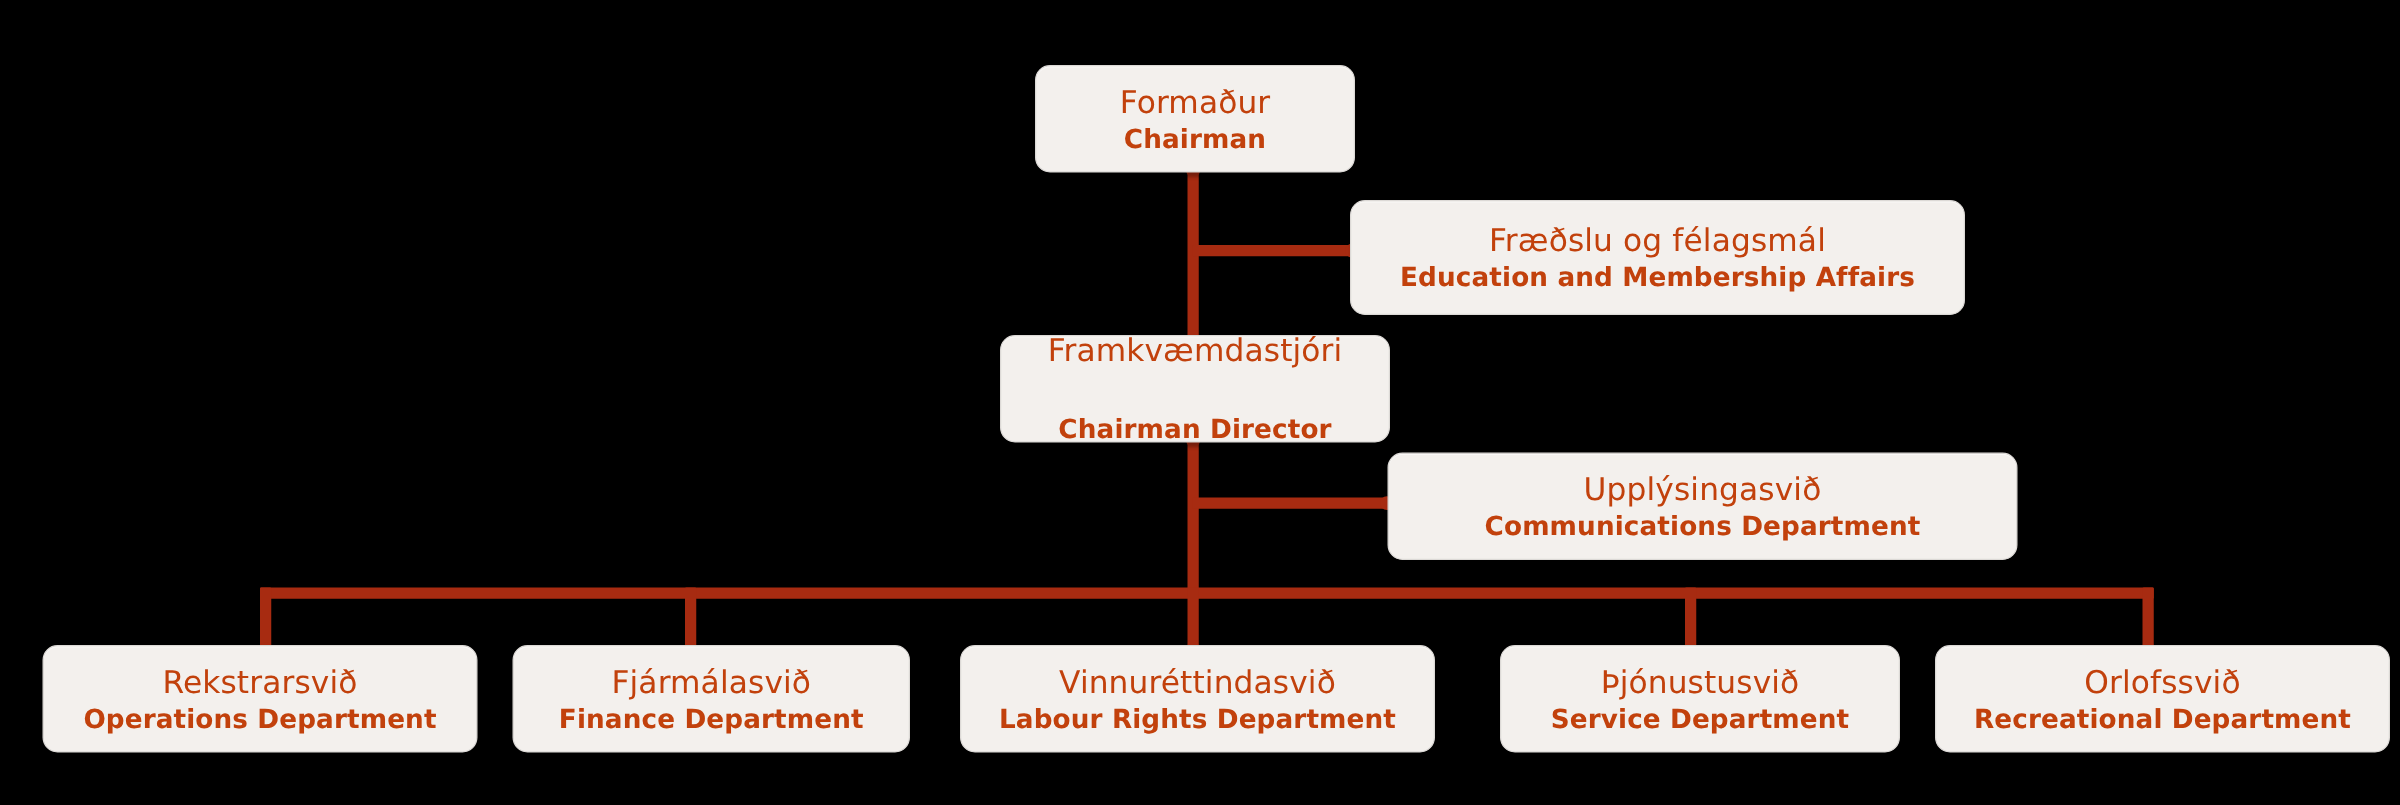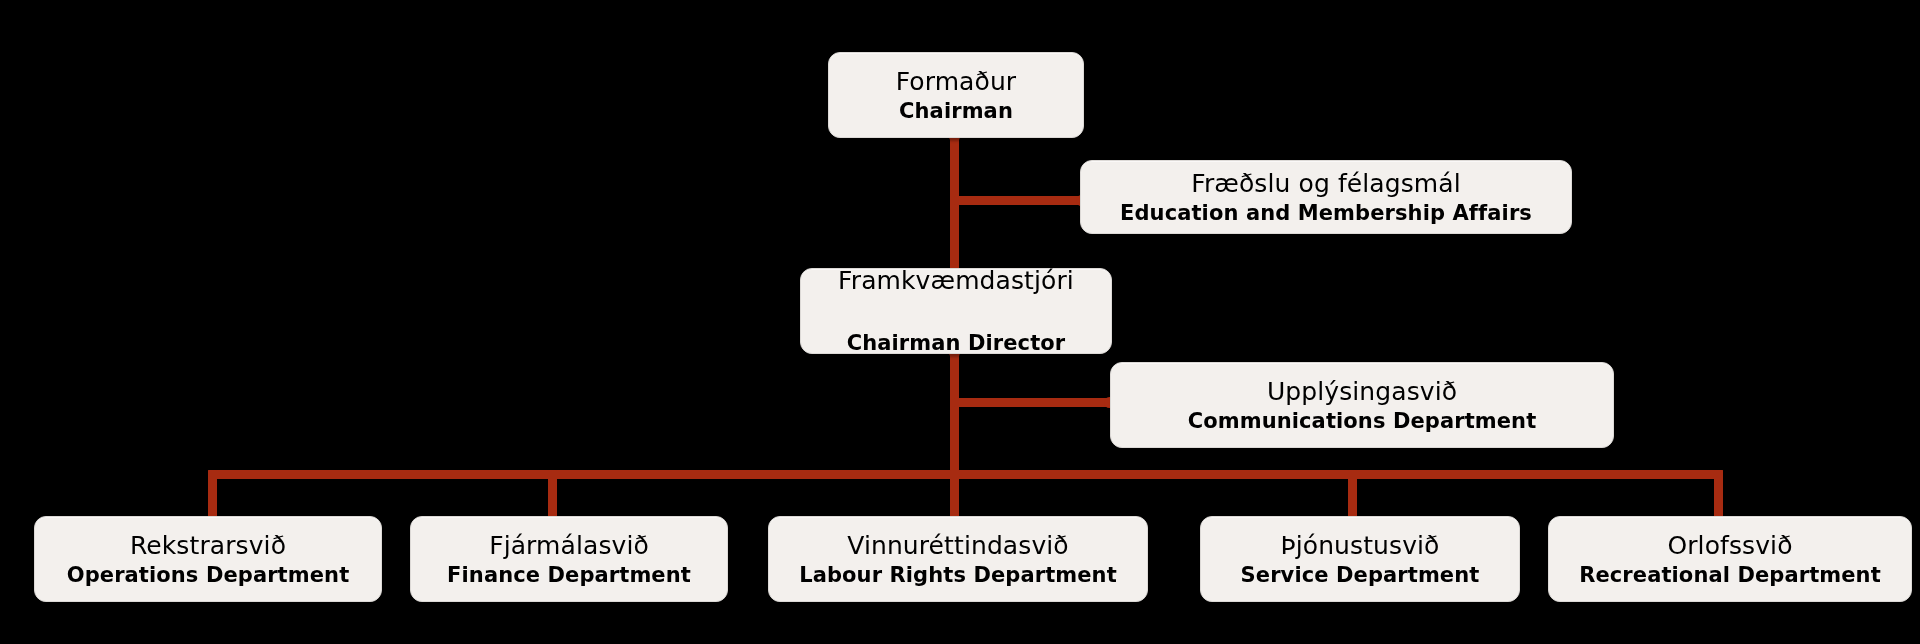--- a/index.html
+++ b/index.html
@@ -39,21 +39,21 @@
     background: #F3F0ED;
     border: 1px solid #DCD9D6;
     border-radius: 12px;
     box-shadow: 2px 3px 3px rgba(0,0,0,0.30),
                 0 1px 0 rgba(255,255,255,0.55) inset;
     display: flex;
     flex-direction: column;
     align-items: center;
     justify-content: center;
     text-align: center;
-    color: #000000;
+    color: #c2410c;
     line-height: 1.28;
     padding: 22px 14px;
   }
   .node .ln-is {
     font-size: 25px;
     font-weight: 400;
     letter-spacing: 0.1px;
     white-space: nowrap;
   }
   .node .ln-en {
@@ -95,21 +95,21 @@
   <div class="dot" style="left:1347px; top:514px;"></div>
 
   <div class="conn conn-v" style="left:1714px; top:470px; height:50px;"></div>
   <div class="dot" style="left:1713px; top:514px;"></div>
 
   <div class="node" style="left:828px; top:52px; width:256px; height:86px;">
     <div class="ln-is">Formaður</div>
     <div class="ln-en">Chairman</div>
   </div>
 
-  <div class="node" style="left:1080px; top:160px; width:492px; height:74px;justify-content:center;">
+  <div class="node" style="left:1080px; top:160px; width:492px; height:92px;justify-content:center;">
     <div class="ln-is">Fræðslu og félagsmál</div>
     <div class="ln-en">Education and Membership Affairs</div>
   </div>
 
   <div class="node" style="left:800px; top:268px; width:312px; height:86px;gap:33px;">
     <div class="ln-is">Framkvæmdastjóri</div>
     <div class="ln-en">Chairman Director</div>
   </div>
 
   <div class="node" style="left:1110px; top:362px; width:504px; height:86px;">

